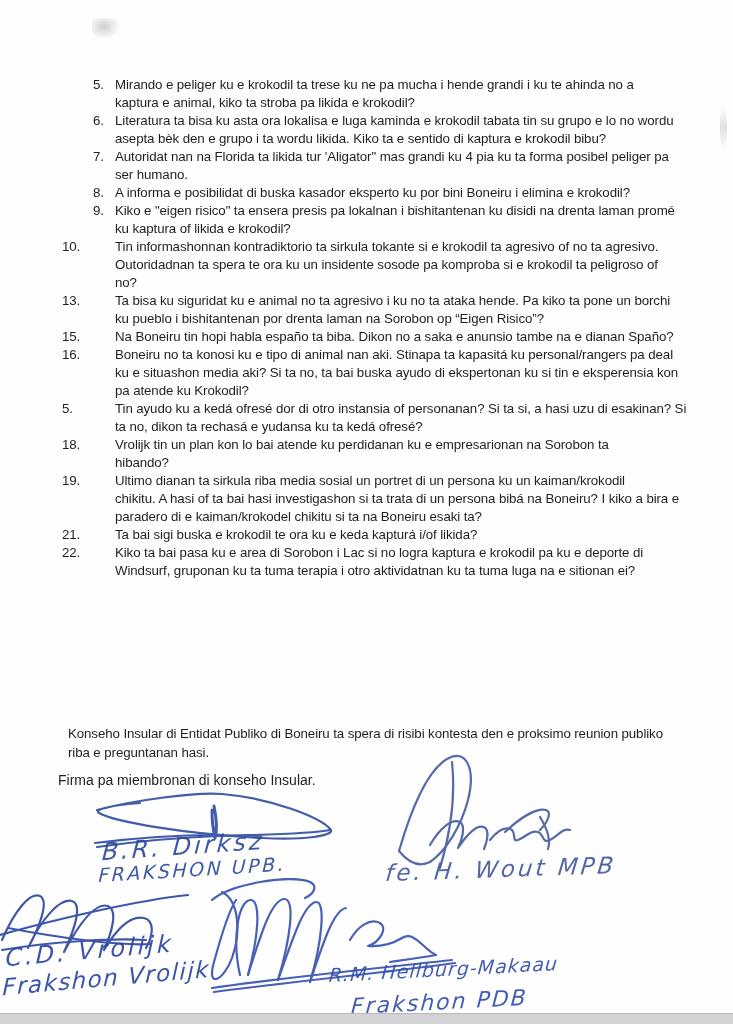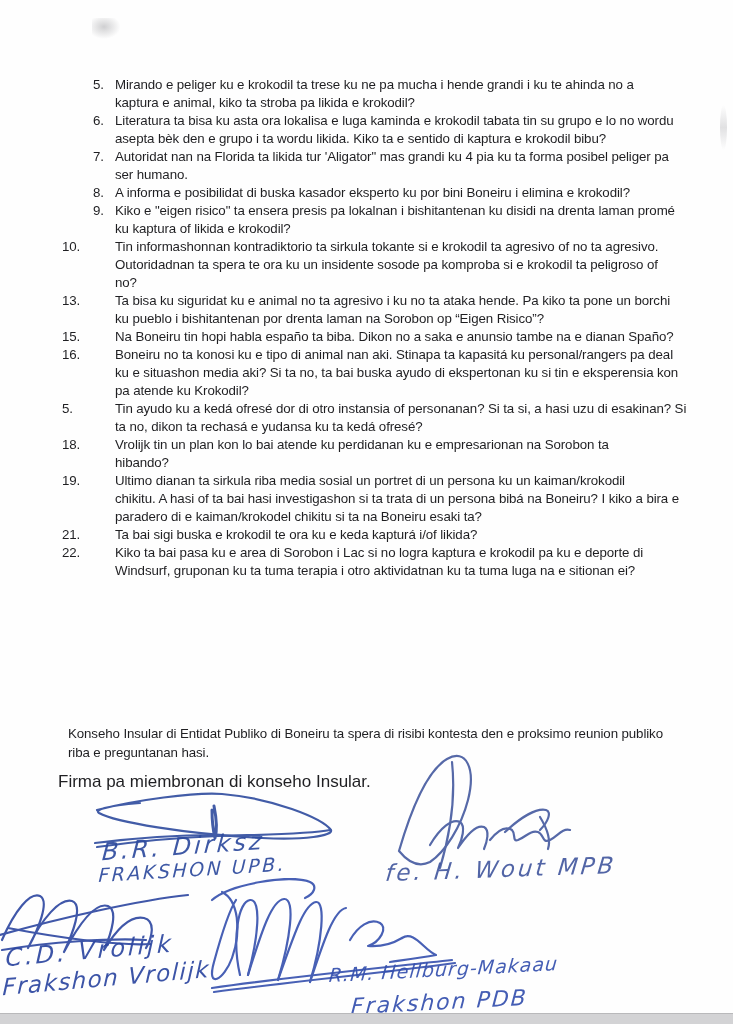--- a/index.html
+++ b/index.html
@@ -13,21 +13,21 @@
   .questions { padding:76px 0 0 62px; font-size:13.3px; line-height:18px; letter-spacing:-0.1px; }
   .q-row { display:flex; align-items:flex-start; }
   .q-num { flex:0 0 53px; box-sizing:border-box; }
   .q-row.single .q-num { padding-left:31px; }
   .q-text { flex:1; margin-right:4px; white-space:pre-line; }
   
   .closing {
     position:absolute; left:68px; top:724px; width:652px;
     font-size:13.3px; line-height:19px; letter-spacing:-0.1px; white-space:pre-line;
   }
-  .firma { position:absolute; left:58px; top:772px; font-size:17px; }
+  .firma { position:absolute; left:58px; top:772px; font-size:14px; }
   
   .sig-overlay { position:absolute; left:0; top:0; width:733px; height:1024px; pointer-events:none; }
   .hand {
     position:absolute; font-family:"DejaVu Sans", sans-serif; font-style:italic;
     white-space:nowrap; transform-origin:left top; opacity:0.92;
   }
   .hand.l1 { left:103px; top:838px; font-size:24px; color:#2e4b9e; transform:rotate(-4deg) skewX(-8deg); letter-spacing:3px; }
   .hand.l2 { left:99px;  top:864px; font-size:19px; color:#2e4b9e; transform:rotate(-3.5deg) skewX(-6deg); letter-spacing:2.5px; }
   .hand.l3 { left:387px; top:860px; font-size:23px; color:#44599f; transform:rotate(-2deg) skewX(-8deg); letter-spacing:3px; }
   .hand.l4 { left:6px;   top:944px; font-size:24px; color:#2c46a0; transform:rotate(-5deg) skewX(-7deg); letter-spacing:3px; }

